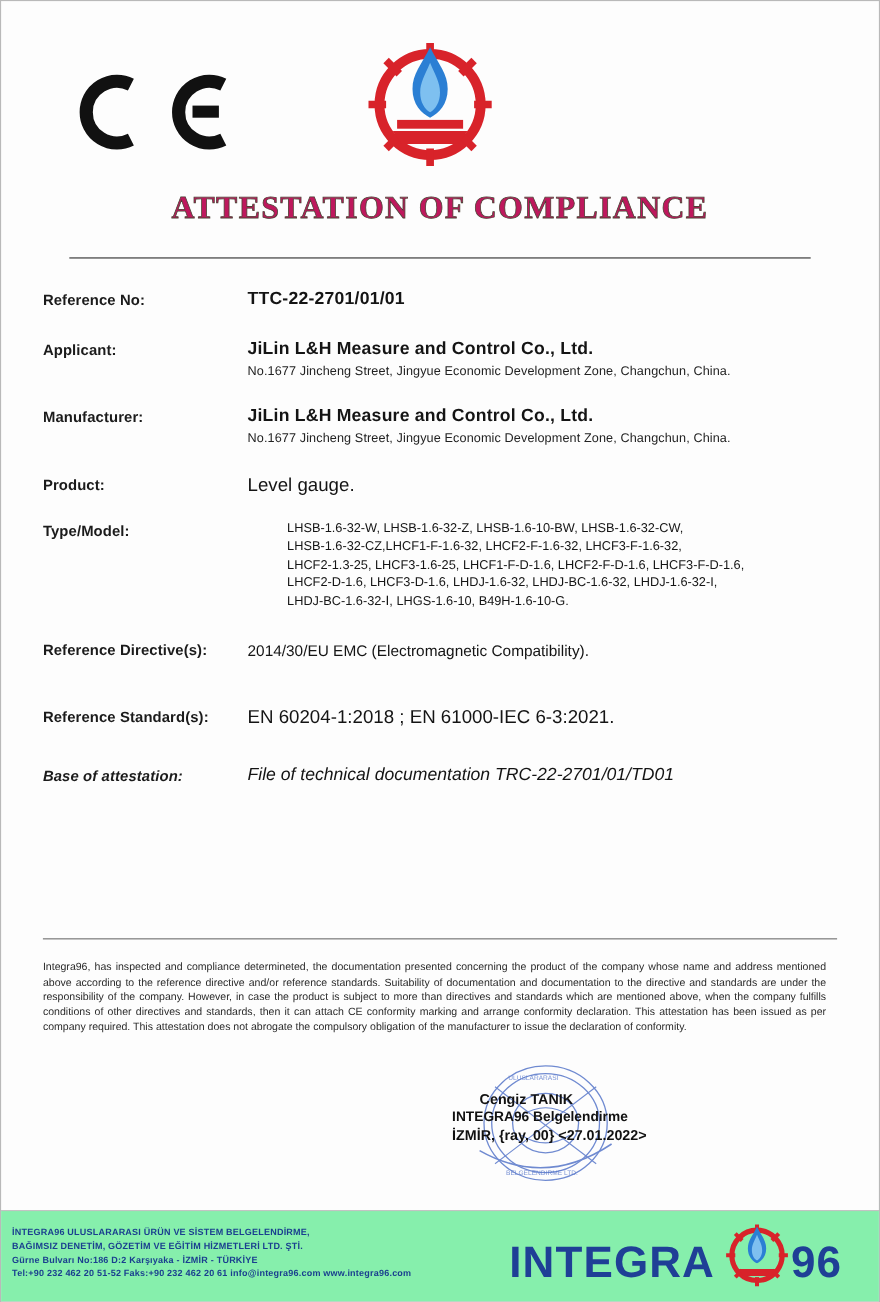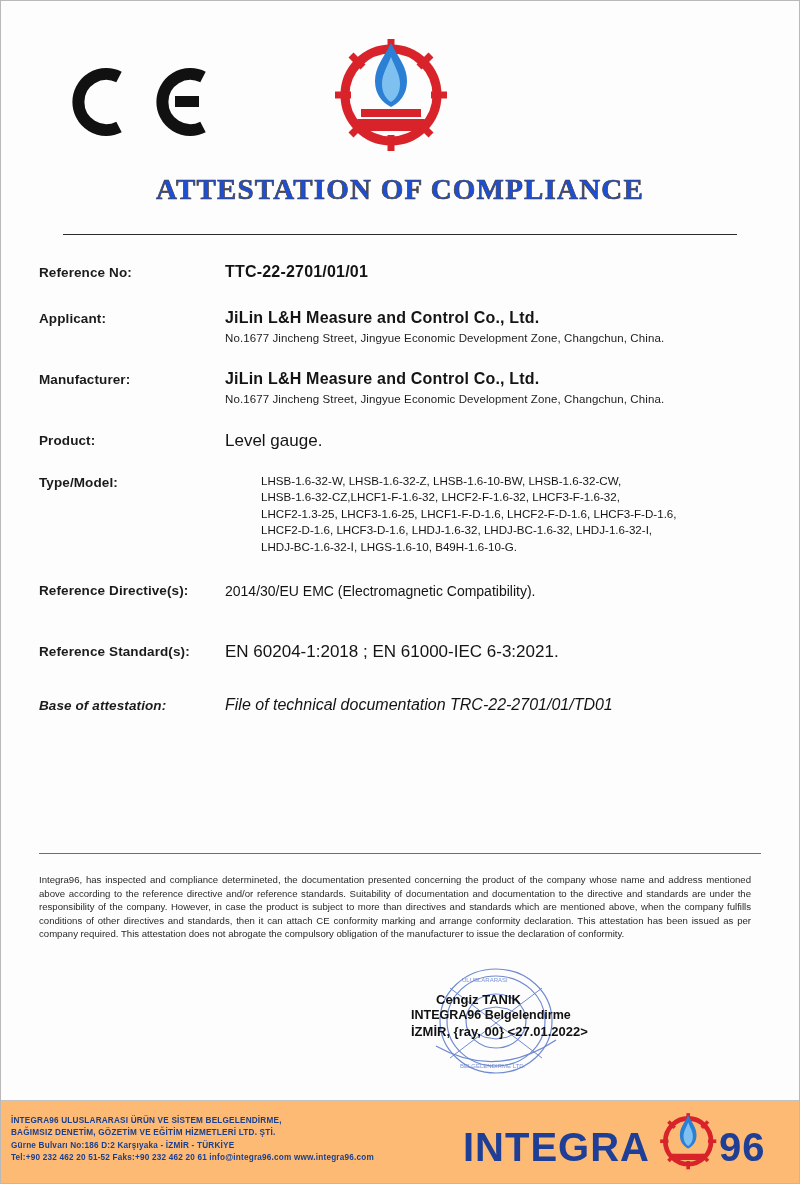--- a/index.html
+++ b/index.html
@@ -32,21 +32,21 @@
 
   
   .title-wrap{
     position:absolute;top:172px;left:0;right:0;text-align:center;
   }
   .title{
     font-family:"Liberation Serif", serif;
     font-size:29px;
     letter-spacing:1.2px;
     font-weight:700;
-    color:#1d4ed8;
+    color:#be185d;
     -webkit-text-stroke:0.7px #4a4133;
     text-shadow:0 1px 0 #8b8madd;
   }
   .title-rule{
     position:absolute;top:233px;left:62px;right:62px;
     border-top:1.6px solid #2b2b2b;
   }
 
   
   .rows{
@@ -142,21 +142,21 @@
   }
   .sig-place{
     position:absolute;left:20px;top:58px;
     font-size:13px;font-weight:700;color:#111;
   }
 
   
   .bottom{
     position:absolute;left:0;right:0;bottom:0;height:82px;
     border-top:1px solid #c3c3c3;
-    background:#fdba74;
+    background:#86efac;
   }
   .bottom-text{
     position:absolute;left:10px;top:14px;width:430px;
     font-size:8.2px;line-height:1.5;
     color:#1a3f8f;
     font-weight:700;
     letter-spacing:.2px;
   }
   .bottom-logo{
     position:absolute;right:8px;top:4px;

